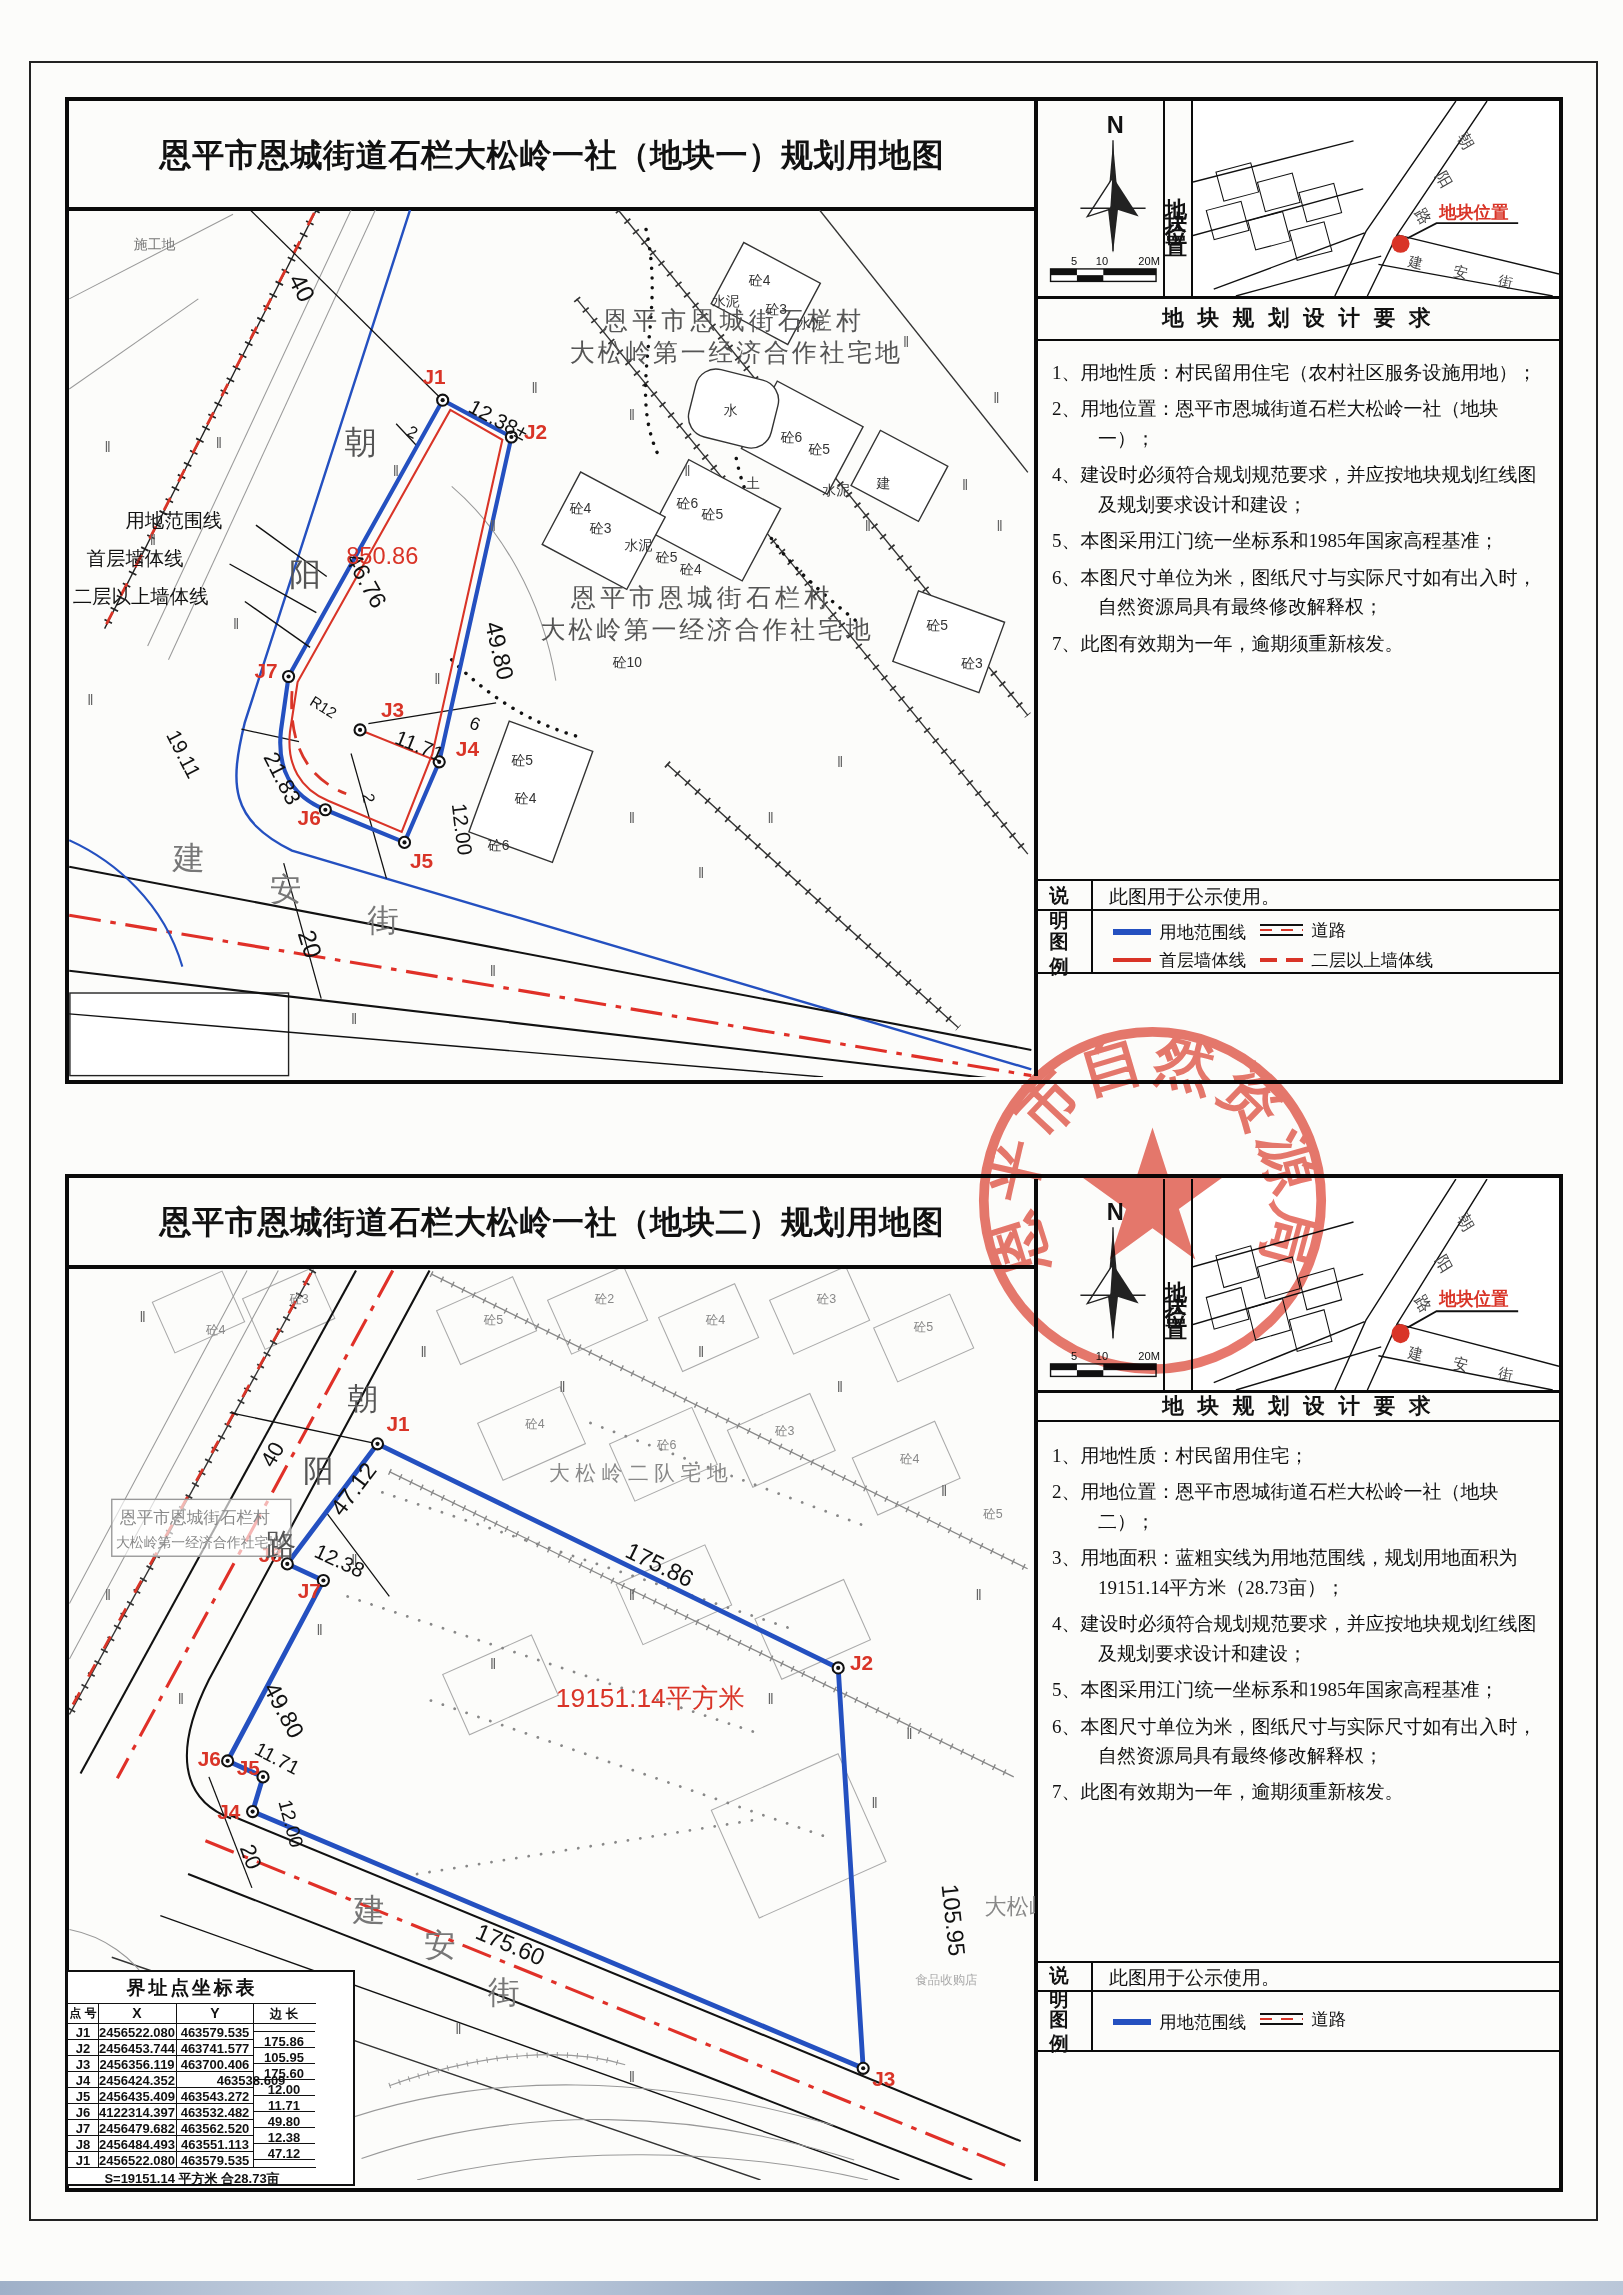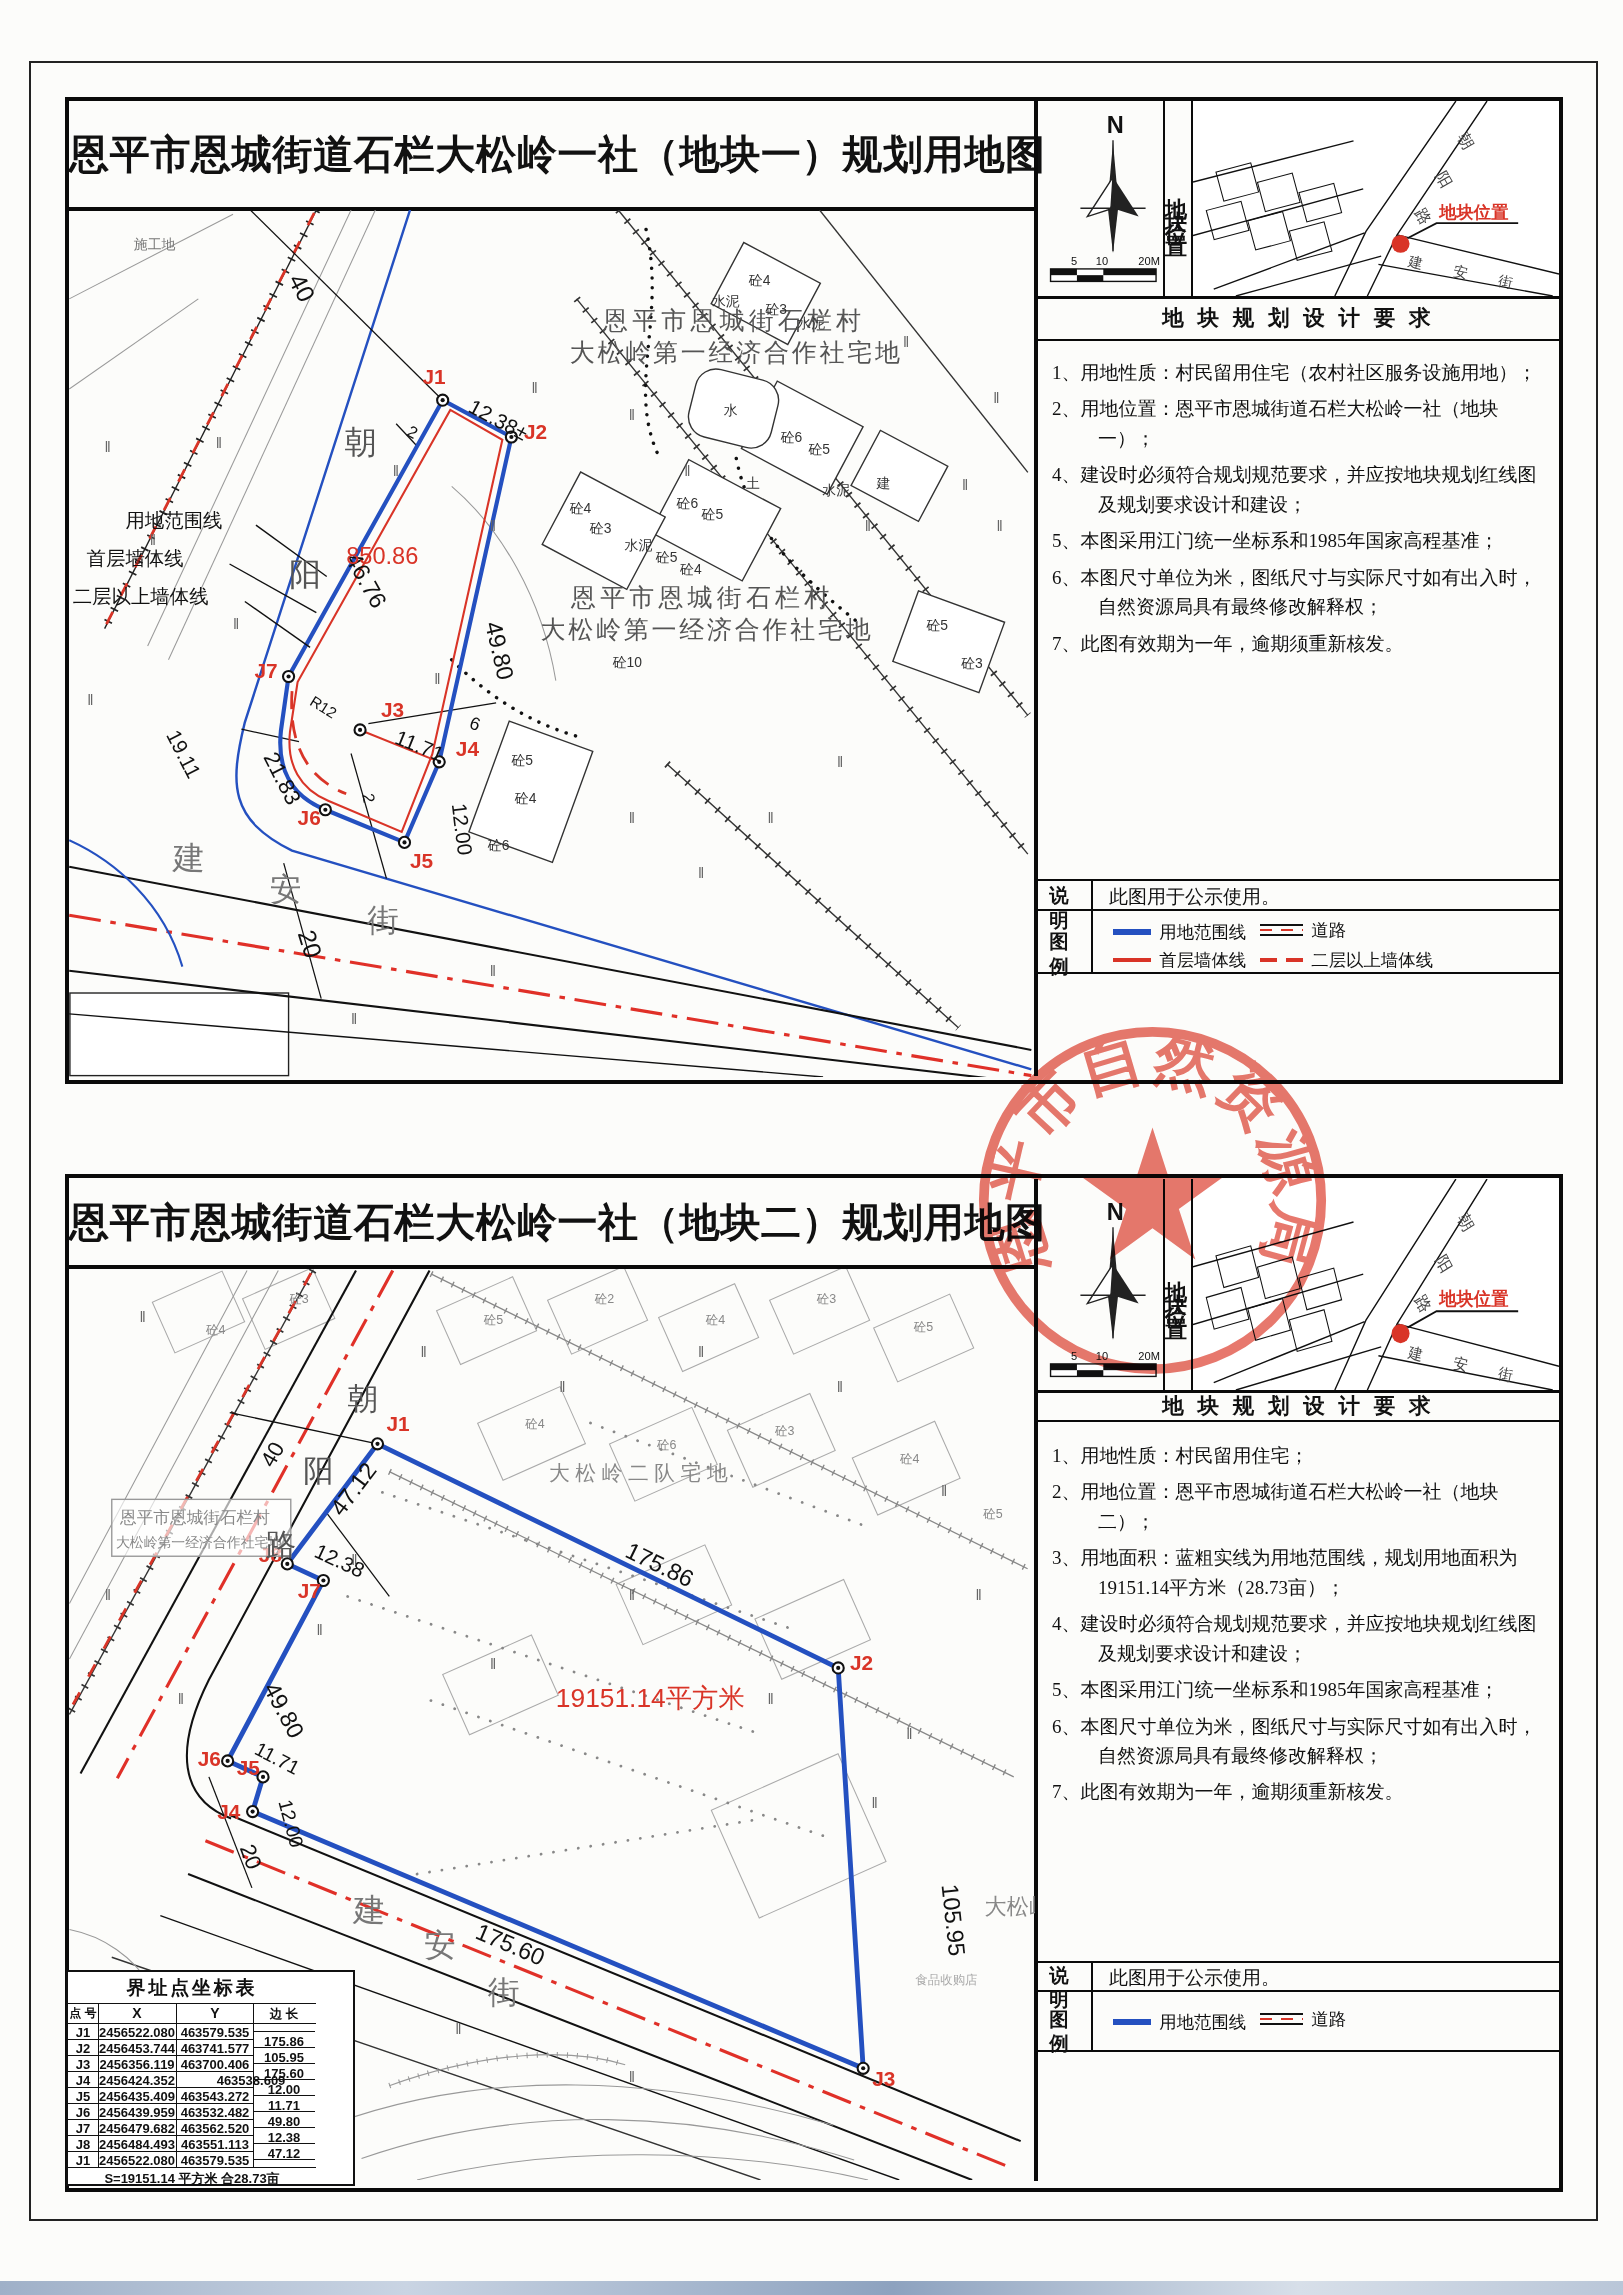--- a/index.html
+++ b/index.html
@@ -4,21 +4,21 @@
 <style>
   html,body{margin:0;padding:0;background:#ffffff;}
   #page{position:relative;width:1624px;height:2295px;background:#fcfcfa;overflow:hidden;
         font-family:"Liberation Sans","DejaVu Sans",sans-serif;color:#111;}
   .abs{position:absolute;}
   .hline{position:absolute;background:#0a0a0a;}
   .vline{position:absolute;background:#0a0a0a;}
   .frame{position:absolute;border:4.2px solid #0a0a0a;background:transparent;}
   .outerframe{position:absolute;border:2.1px solid #222;}
   .title{font-family:"Liberation Serif","DejaVu Serif",serif;font-weight:bold;
-         font-size:40px;letter-spacing:0.7px;text-align:center;white-space:nowrap;}
+         font-size:32px;letter-spacing:0.7px;text-align:center;white-space:nowrap;}
   .reqhdr{font-family:"Liberation Serif","DejaVu Serif",serif;font-weight:bold;font-size:21.5px;
           text-align:center;letter-spacing:4.2px;}
   .req{font-size:19px;line-height:1.55;margin-bottom:7px;padding-left:46px;text-indent:-46px;
        font-family:"Liberation Serif","DejaVu Serif",serif;}
   .celllabel{font-size:19.4px;font-weight:bold;letter-spacing:9.7px;text-align:center;
              font-family:"Liberation Serif","DejaVu Serif",serif;}
   .notestext{font-size:19px;font-family:"Liberation Serif","DejaVu Serif",serif;}
   .striplabel{writing-mode:vertical-rl;text-orientation:upright;font-size:22px;font-weight:bold;
               letter-spacing:12.5px;font-family:"Liberation Serif","DejaVu Serif",serif;}
   .legline{display:flex;align-items:center;gap:8.3px;position:absolute;}
@@ -623,21 +623,21 @@
     <div class="tl" style="left:0;top:99px;width:185px;height:1.4px;"></div>
     <div class="tc" style="left:0;top:101px;width:30px;">J4</div>
     <div class="tc" style="left:30px;top:101px;width:78px;">2456424.352</div>
     <div class="tc" style="left:108px;top:101px;width:78px;margin-left:36px;">463538.609</div>
     <div class="tl" style="left:0;top:115px;width:185px;height:1.4px;"></div>
     <div class="tc" style="left:0;top:117px;width:30px;">J5</div>
     <div class="tc" style="left:30px;top:117px;width:78px;">2456435.409</div>
     <div class="tc" style="left:108px;top:117px;width:78px;">463543.272</div>
     <div class="tl" style="left:0;top:131px;width:185px;height:1.4px;"></div>
     <div class="tc" style="left:0;top:133px;width:30px;">J6</div>
-    <div class="tc" style="left:30px;top:133px;width:78px;">2456439.959</div>
+    <div class="tc" style="left:30px;top:133px;width:78px;">4122314.397</div>
     <div class="tc" style="left:108px;top:133px;width:78px;">463532.482</div>
     <div class="tl" style="left:0;top:147px;width:185px;height:1.4px;"></div>
     <div class="tc" style="left:0;top:149px;width:30px;">J7</div>
     <div class="tc" style="left:30px;top:149px;width:78px;">2456479.682</div>
     <div class="tc" style="left:108px;top:149px;width:78px;">463562.520</div>
     <div class="tl" style="left:0;top:163px;width:185px;height:1.4px;"></div>
     <div class="tc" style="left:0;top:165px;width:30px;">J8</div>
     <div class="tc" style="left:30px;top:165px;width:78px;">2456484.493</div>
     <div class="tc" style="left:108px;top:165px;width:78px;">463551.113</div>
     <div class="tl" style="left:0;top:179px;width:185px;height:1.4px;"></div>

